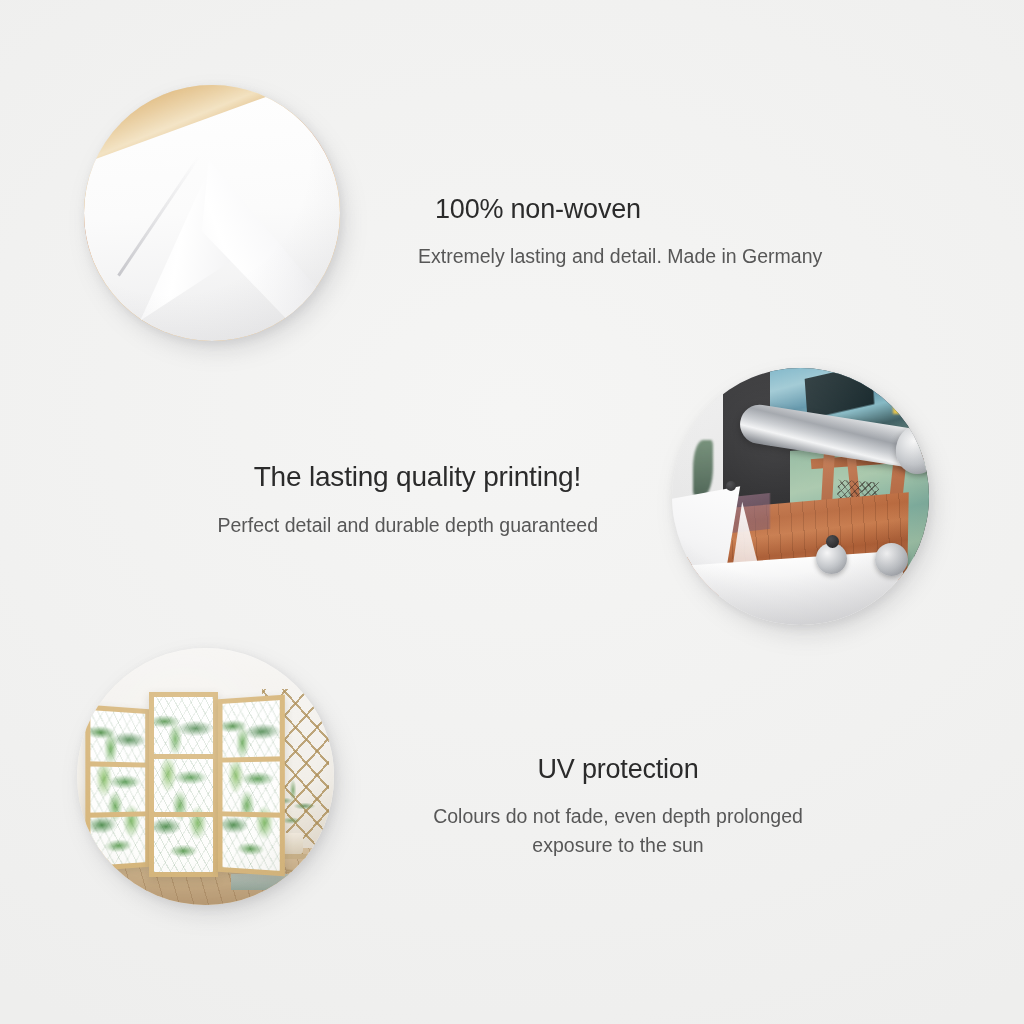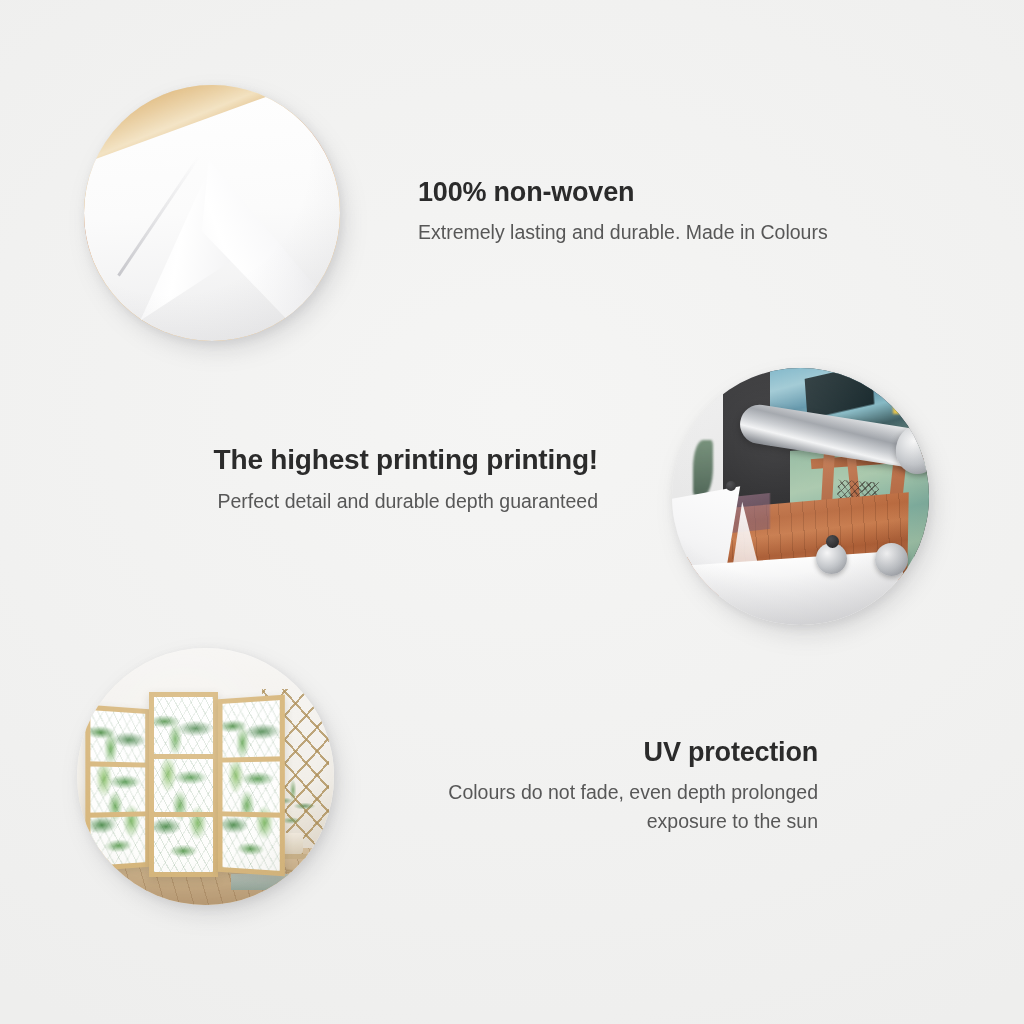--- a/index.html
+++ b/index.html
@@ -354,39 +354,39 @@
     filter: blur(0.6px);
   }
   .m3 .inner-shade {
     position: absolute; inset: 0; border-radius: 50%;
     background: radial-gradient(circle at 42% 30%, rgba(255,255,255,0.16), rgba(0,0,0,0) 58%, rgba(90,80,70,0.12) 100%);
   }
 
   
   .textblock { position: absolute; }
   .textblock .heading {
-    margin: 0;
+    margin: 17px;
     font-size: 27px;
-    font-weight: bold;
+    font-weight: normal;
     color: #2b2b2b;
     letter-spacing: -0.2px;
     line-height: 1.2;
   }
   .textblock .body {
     margin: 10px 0 0 0;
     font-size: 19.5px;
     font-weight: normal;
     color: #575757;
     line-height: 1.45;
   }
 
   .tb1 { left: 418px; top: 176px; width: 430px; text-align: left; }
   .tb2 { left: 160px; top: 443px; width: 438px; text-align: right; }
   .tb2 .heading { font-size: 28px; }
-  .tb3 { left: 418px; top: 736px; width: 400px; text-align: right; }
+  .tb3 { left: 418px; top: 736px; width: 400px; text-align: center; }
 </style>
 </head>
 <body>
 
 <div id="stage">
 
   <div class="medallion m1">
     <div class="photo">
       <div class="bands"></div>
       <div class="band-sheen"></div>
@@ -394,21 +394,21 @@
       <div class="sheet-base"></div>
       <div class="curl-left"></div>
       <div class="curl-right"></div>
       <div class="curl-edge"></div>
     </div>
     <div class="inner-shade"></div>
   </div>
 
   <div class="textblock tb1">
     <h2 class="heading">100% non-woven</h2>
-    <p class="body">Extremely lasting and durable. Made in Colours</p>
+    <p class="body">Extremely lasting and detail. Made in Germany</p>
   </div>
 
   <div class="medallion m2">
     <div class="photo">
       <div class="wall"></div>
       <div class="machine-body"></div>
       <div class="leaf-hint"></div>
       <div class="print-top"></div>
       <div class="print-top-dark"></div>
       <div class="print-yellow"></div>
@@ -428,21 +428,21 @@
       <div class="front-panel"></div>
       <div class="wheel-a"></div>
       <div class="wheel-b"></div>
       <div class="knob-a"></div>
       <div class="knob-b"></div>
     </div>
     <div class="inner-shade"></div>
   </div>
 
   <div class="textblock tb2">
-    <h2 class="heading">The highest printing printing!</h2>
+    <h2 class="heading">The lasting quality printing!</h2>
     <p class="body">Perfect detail and durable depth guaranteed</p>
   </div>
 
   <div class="medallion m3">
     <div class="photo">
       <div class="room"></div>
       <div class="floor"></div>
       <div class="floor-planks"></div>
       <div class="lattice"></div>
       <div class="armchair"></div>

